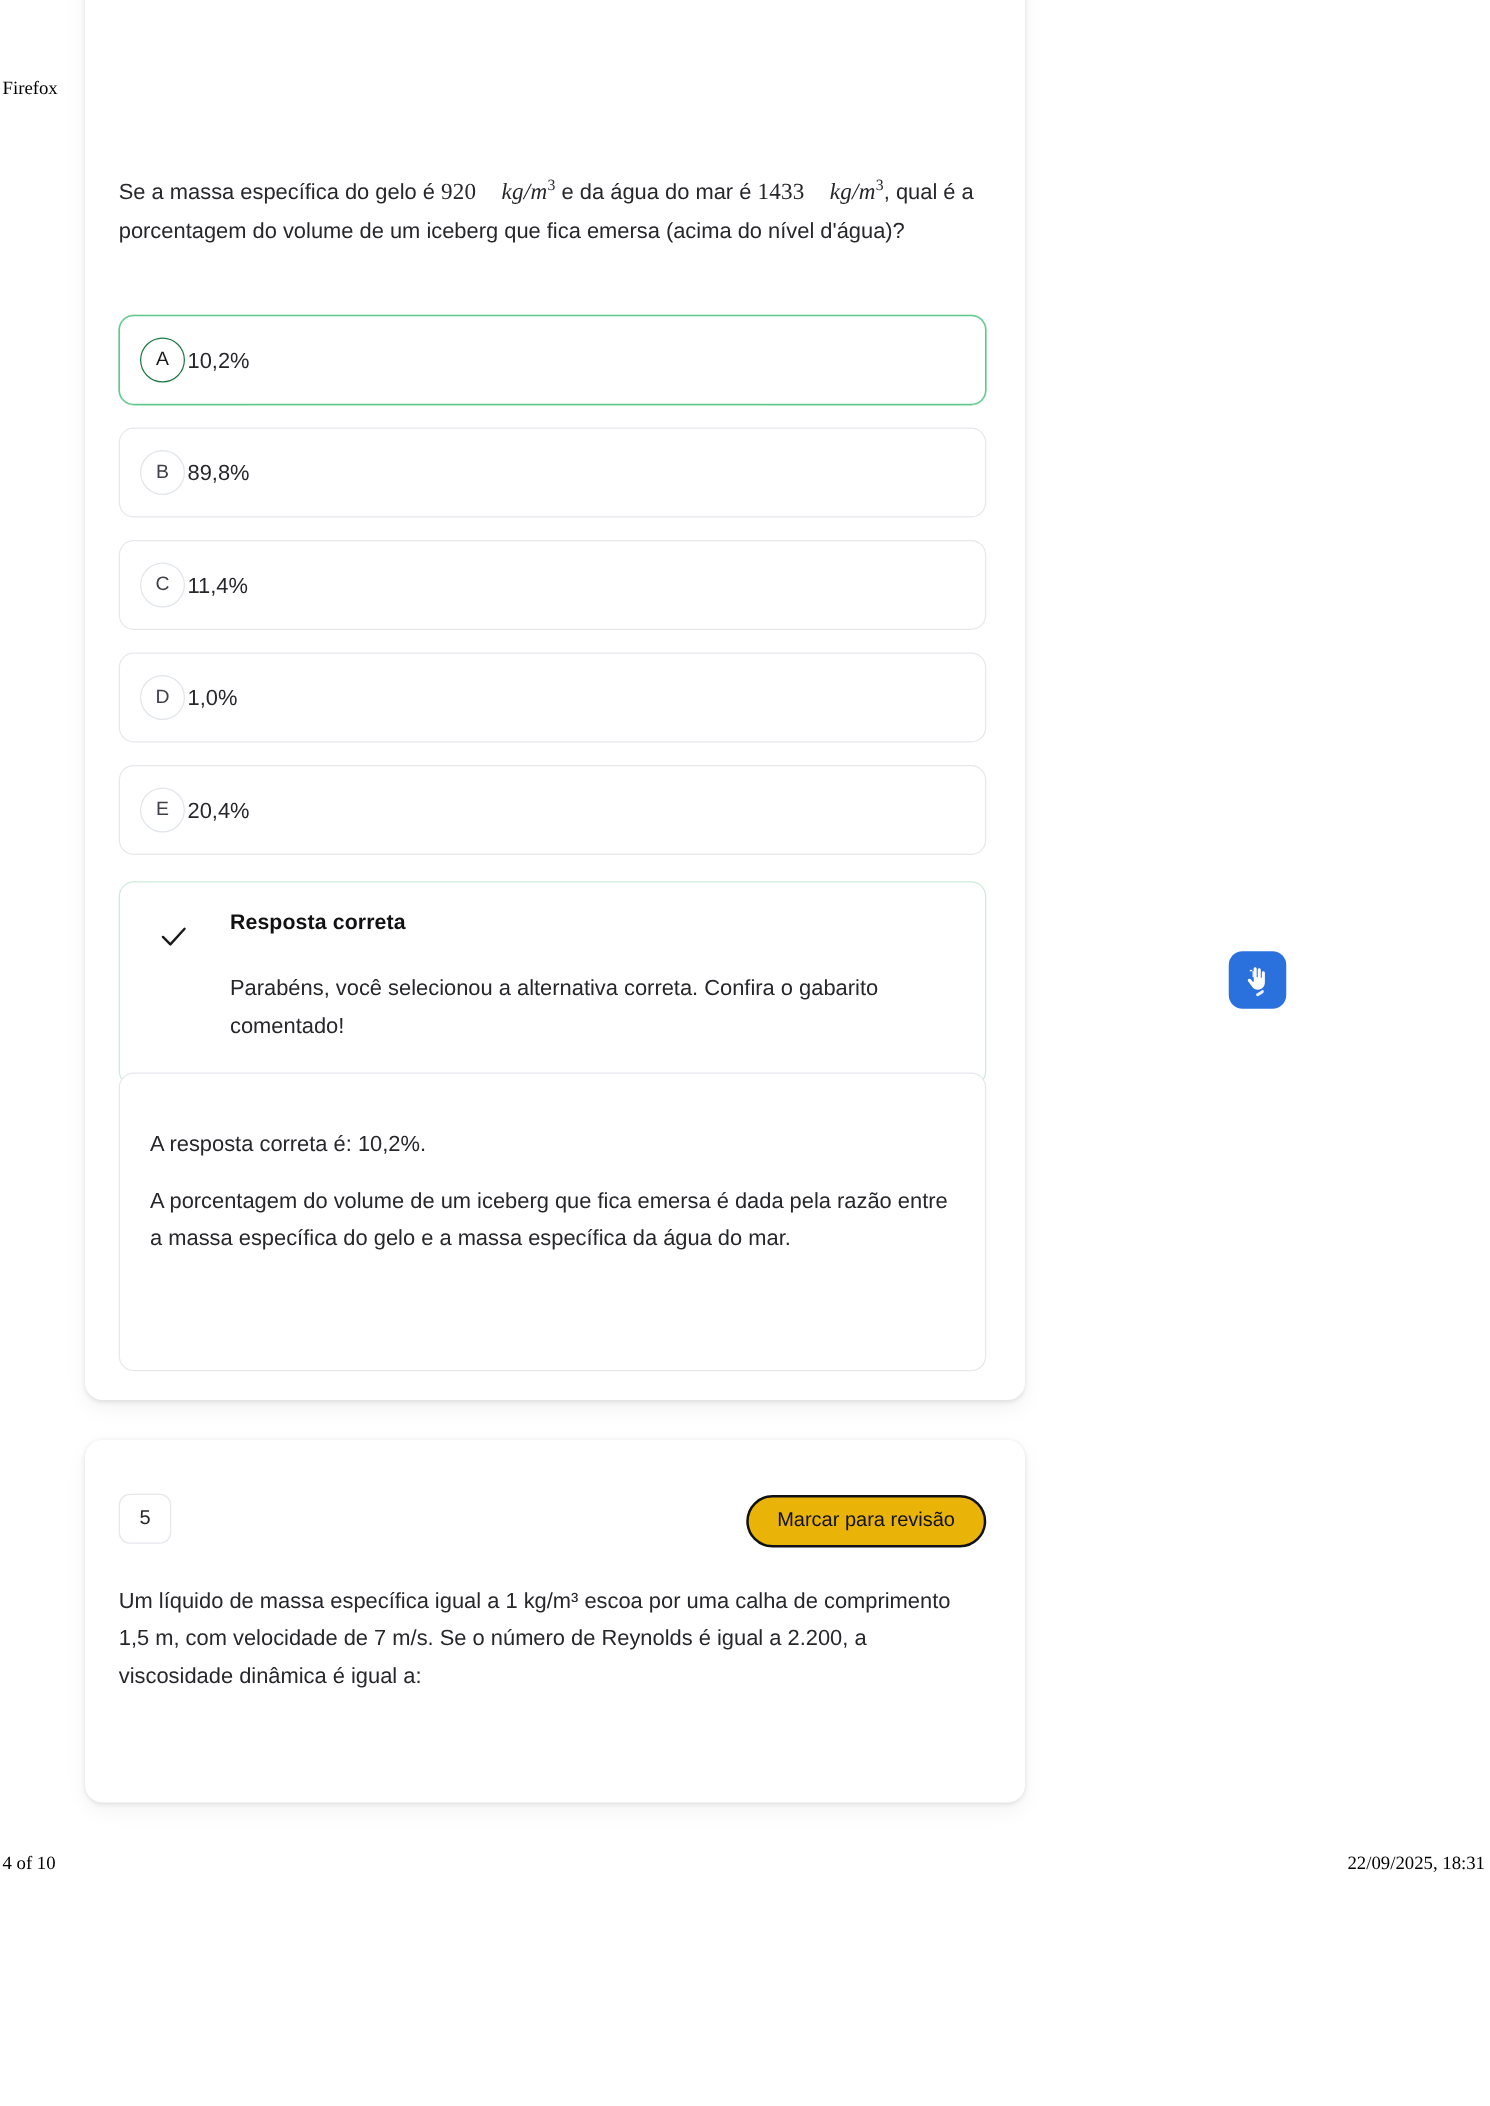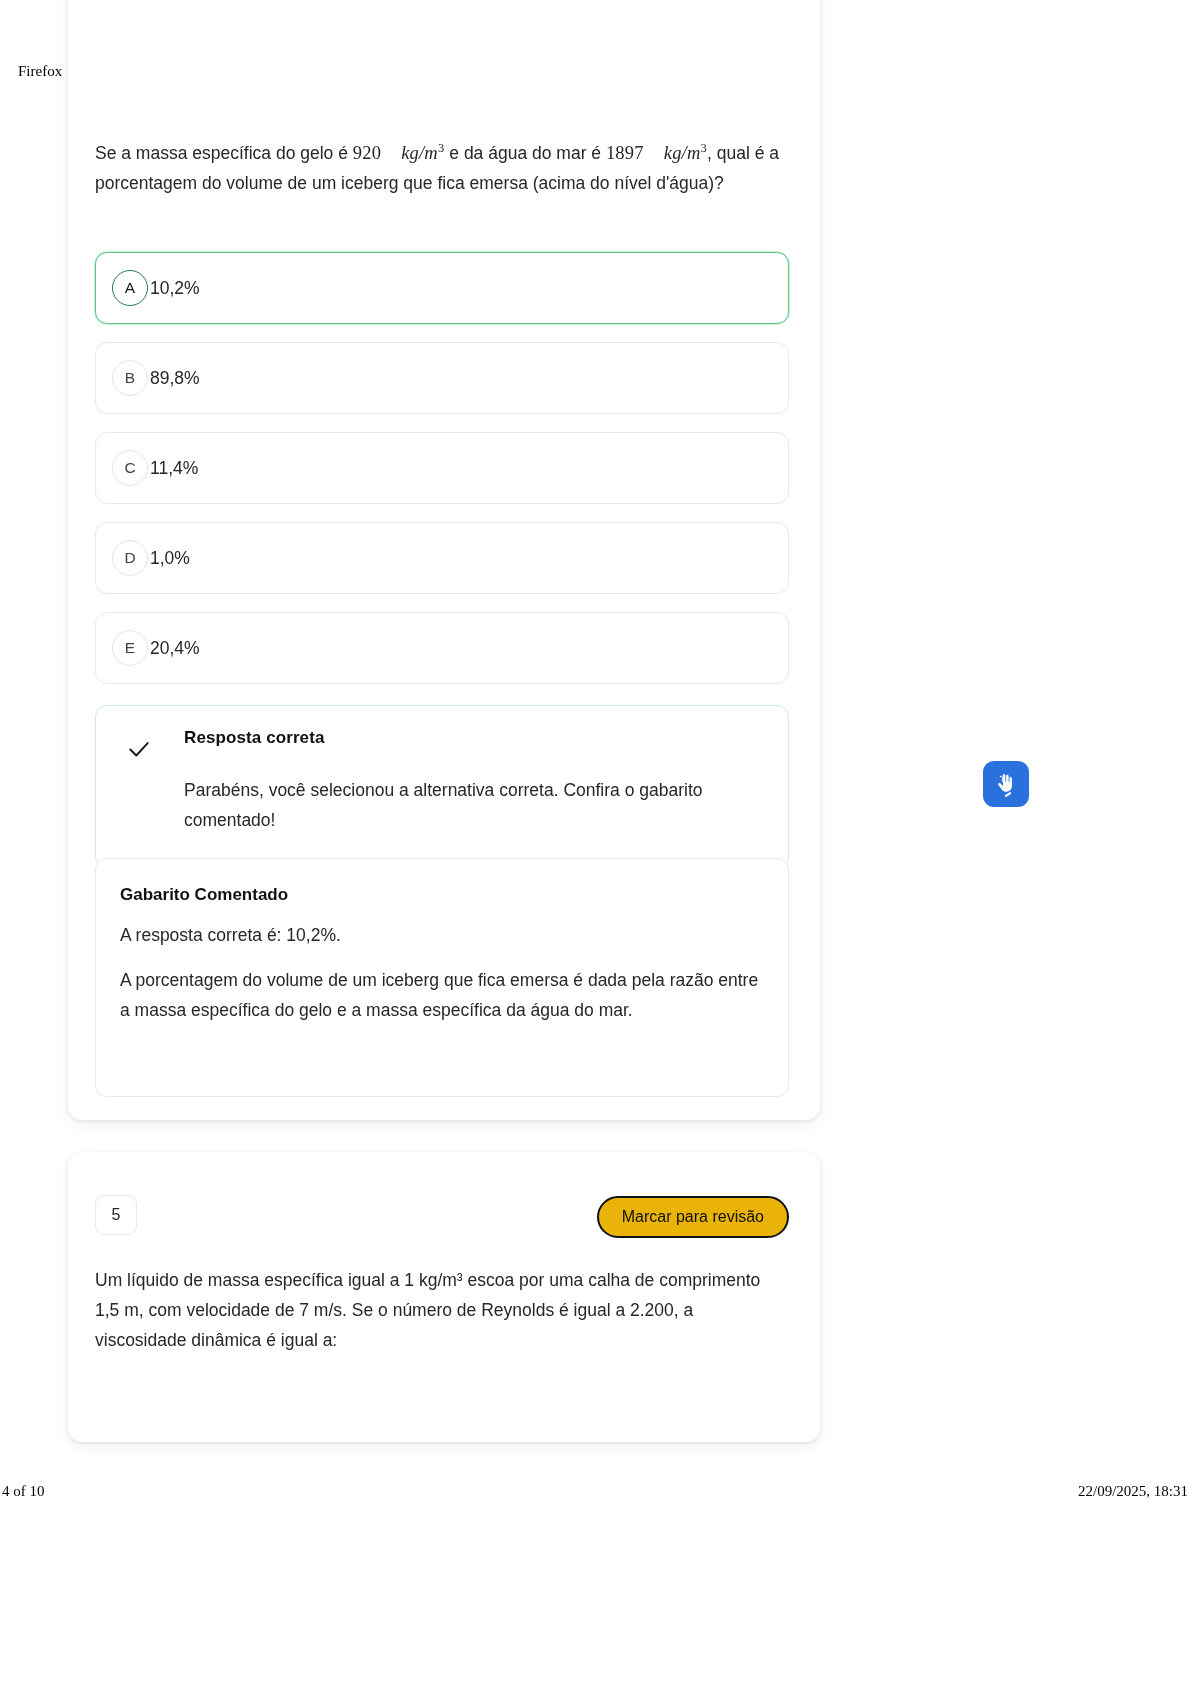--- a/index.html
+++ b/index.html
@@ -17,21 +17,21 @@
   }
 
   
   .print-header, .print-footer {
     position: absolute;
     font-family: "Liberation Serif", serif;
     font-size: 15px;
     color: #000;
     white-space: nowrap;
   }
-  .print-header { top: 63px; left: 18px; }
+  .print-header { top: 63px; left: 2px; }
   .print-footer-left  { top: 1483px; left: 2px; }
   .print-footer-right { top: 1483px; right: 4px; }
 
   
   .page-area {
     position: absolute;
     left: 0; top: 0; right: 0; bottom: 0;
   }
 
   
@@ -227,21 +227,21 @@
 </head>
 <body>
 
 <div class="page-area">
 
   <div class="print-header">Firefox</div>
 
   <div class="quiz-card card-q4"></div>
 
   <div class="question-text q4-text">
-    <span>Se a massa específica do gelo é </span><span class="mathy"><span>920</span><i>kg/m</i><sup>3</sup></span><span> e da água do mar é </span><span class="mathy"><span>1897</span><i>kg/m</i><sup>3</sup></span><span>, qual é a porcentagem do volume de um iceberg que fica emersa (acima do nível d'água)?</span>
+    <span>Se a massa específica do gelo é </span><span class="mathy"><span>920</span><i>kg/m</i><sup>3</sup></span><span> e da água do mar é </span><span class="mathy"><span>1433</span><i>kg/m</i><sup>3</sup></span><span>, qual é a porcentagem do volume de um iceberg que fica emersa (acima do nível d'água)?</span>
   </div>
 
   <div class="alt selected" style="top:252px">
     <div class="alt-badge">A</div>
     <div class="alt-label">10,2%</div>
   </div>
 
   <div class="alt" style="top:342px">
     <div class="alt-badge">B</div>
     <div class="alt-label">89,8%</div>
@@ -266,21 +266,20 @@
     <svg class="check-icon" viewBox="0 0 24 24" fill="none">
       <path d="M4 12.5L9.5 18L20 6.5" stroke="#1a1a1a" stroke-width="1.8" stroke-linecap="round" stroke-linejoin="round"></path>
     </svg>
     <div class="fb-body">
       <div class="fb-title">Resposta correta</div>
       <div class="fb-text">Parabéns, você selecionou a alternativa correta. Confira o gabarito comentado!</div>
     </div>
   </div>
 
   <div class="gabarito">
-    <div class="gab-title">Gabarito Comentado</div>
     <div class="gab-p">A resposta correta é: 10,2%.</div>
     <div class="gab-p">A porcentagem do volume de um iceberg que fica emersa é dada pela razão entre a massa específica do gelo e a massa específica da água do mar.</div>
   </div>
 
   <div class="quiz-card card-q5"></div>
 
   <div class="q-number">5</div>
 
   <div class="review-btn">Marcar para revisão</div>
 

